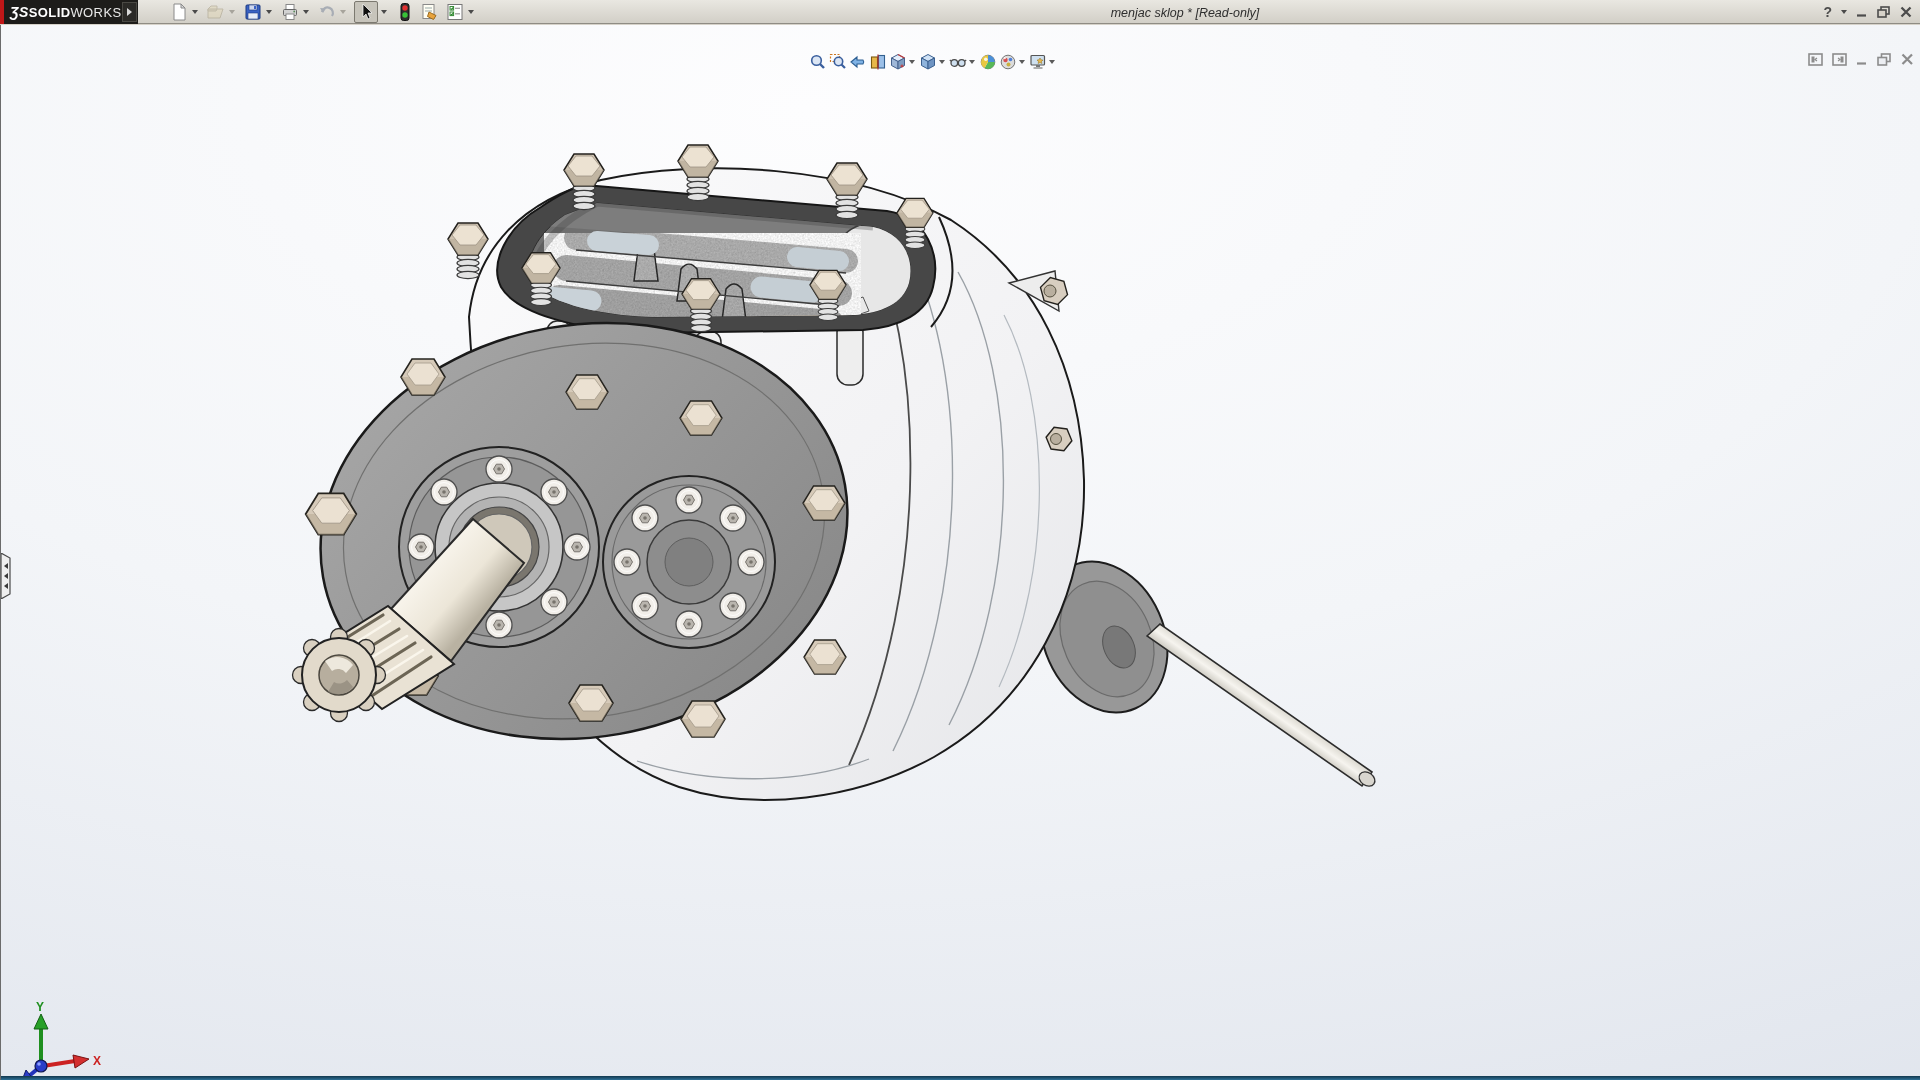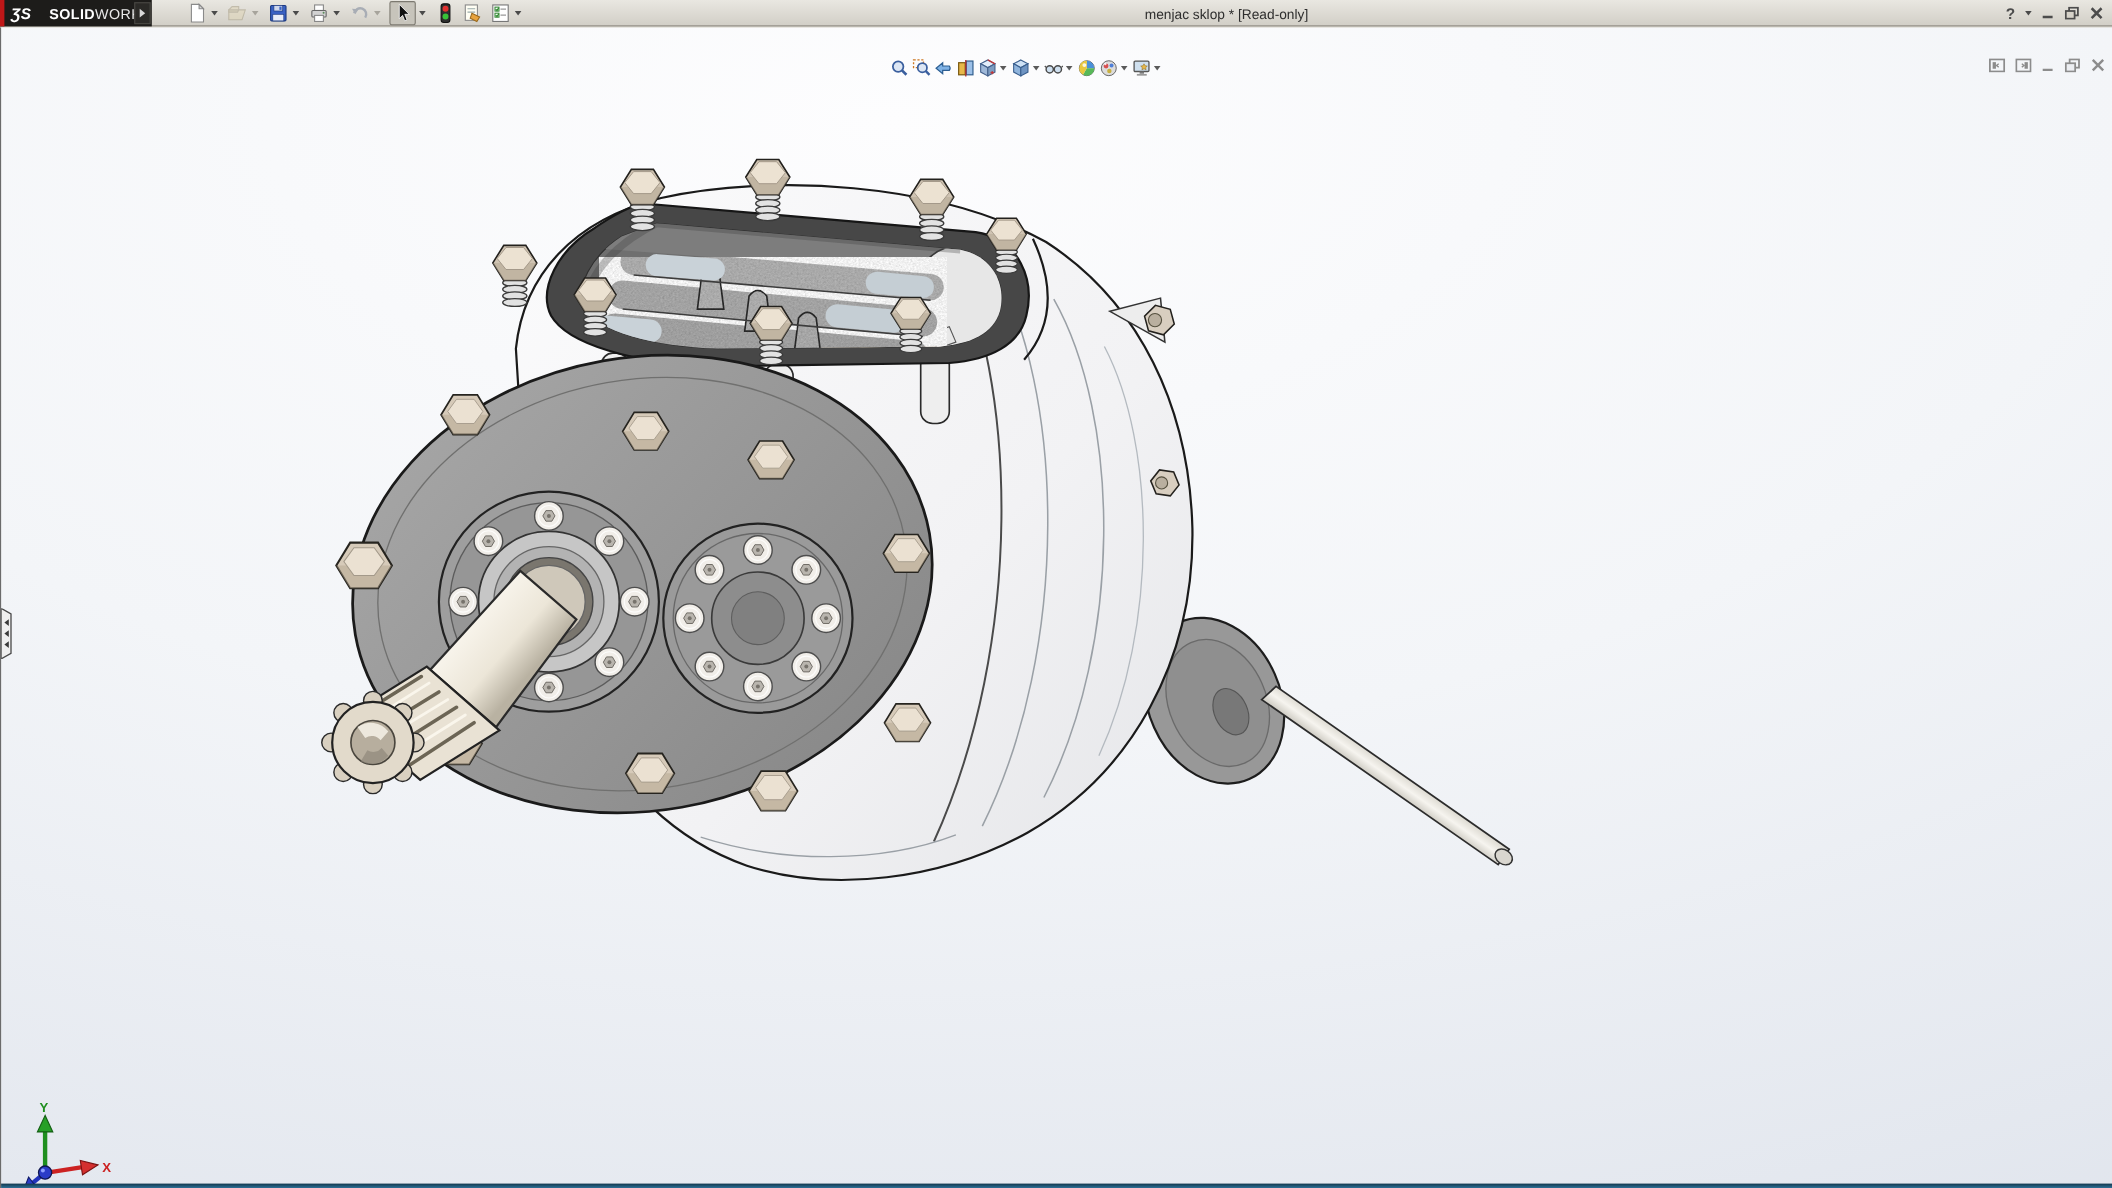--- a/index.html
+++ b/index.html
@@ -15,41 +15,41 @@
     position:absolute; left:0; top:0; width:1920px; height:24px;
     background:linear-gradient(#e9e7e1,#d2cfc7);
     border-bottom:1px solid #8f8c84; z-index:10;
   }
   .logo-block {
     position:absolute; left:0; top:0; width:138px; height:24px;
     background:#1d1c1a; display:flex; align-items:center; padding-left:10px;
   }
   .logo-stripe { position:absolute; left:0; top:0; width:4px; height:24px; background:#c01718; }
   .brand { color:#fff; font-size:13px; letter-spacing:.4px; white-space:nowrap; }
-  .brand .glyph { font-style:italic; font-weight:bold; font-size:14px; margin-right:16px; }
+  .brand .glyph { font-style:italic; font-weight:bold; font-size:14px; margin-right:0; }
   .brand .bold { font-weight:bold;text-align:center; }
   .brand .light { font-weight:normal; color:#e8e8e8; }
   .menu-arrow {
     position:absolute; left:122px; top:2px; width:15px; height:20px;
     background:#2b2a27; border:1px solid #4a4944; display:flex; align-items:center; justify-content:center;
   }
   .menu-arrow i { width:0; height:0; border-left:5px solid #d8d8d8; border-top:4px solid transparent; border-bottom:4px solid transparent; }
 
   .tb { position:absolute; top:0; height:24px; display:flex; align-items:center; }
   .tb-main { left:168px; }
   .tb-btn { display:flex; align-items:center; height:22px; padding:0 1px; margin-right:3px; }
   .tb-ico { width:20px; height:20px; display:block; }
   .caret { width:0; height:0; border-top:4px solid #4a4a4a; border-left:3.5px solid transparent; border-right:3.5px solid transparent; margin:0 3px 0 3px; }
   .caret.dis { border-top-color:#a7a49c; }
   .pressed { background:#c7c4bb; border:1px solid #7c7970; border-radius:2px; padding:0; height:22px; width:24px; display:flex; align-items:center; justify-content:center; }
 
   .title-text {
-    position:absolute; left:980px; top:0; width:270px; height:26px;
+    position:absolute; left:1050px; top:0; width:270px; height:26px;
     display:flex; align-items:center; justify-content:center;
-    font-size:12.5px; color:#2e2e2e;
+    font-size:12.5px; color:#2e2e2e;font-style:italic;
   }
 
   .win-controls { position:absolute; right:8px; top:0; height:24px; display:flex; align-items:center; gap:9px; }
   .wc { color:#4c4c4c; display:flex; align-items:center; }
   .wc.help { font-weight:bold; font-size:14px; }
   .wc svg { display:block; }
 
   
   .viewport {
     position:absolute; left:0; top:25px; width:1920px; height:1055px;

